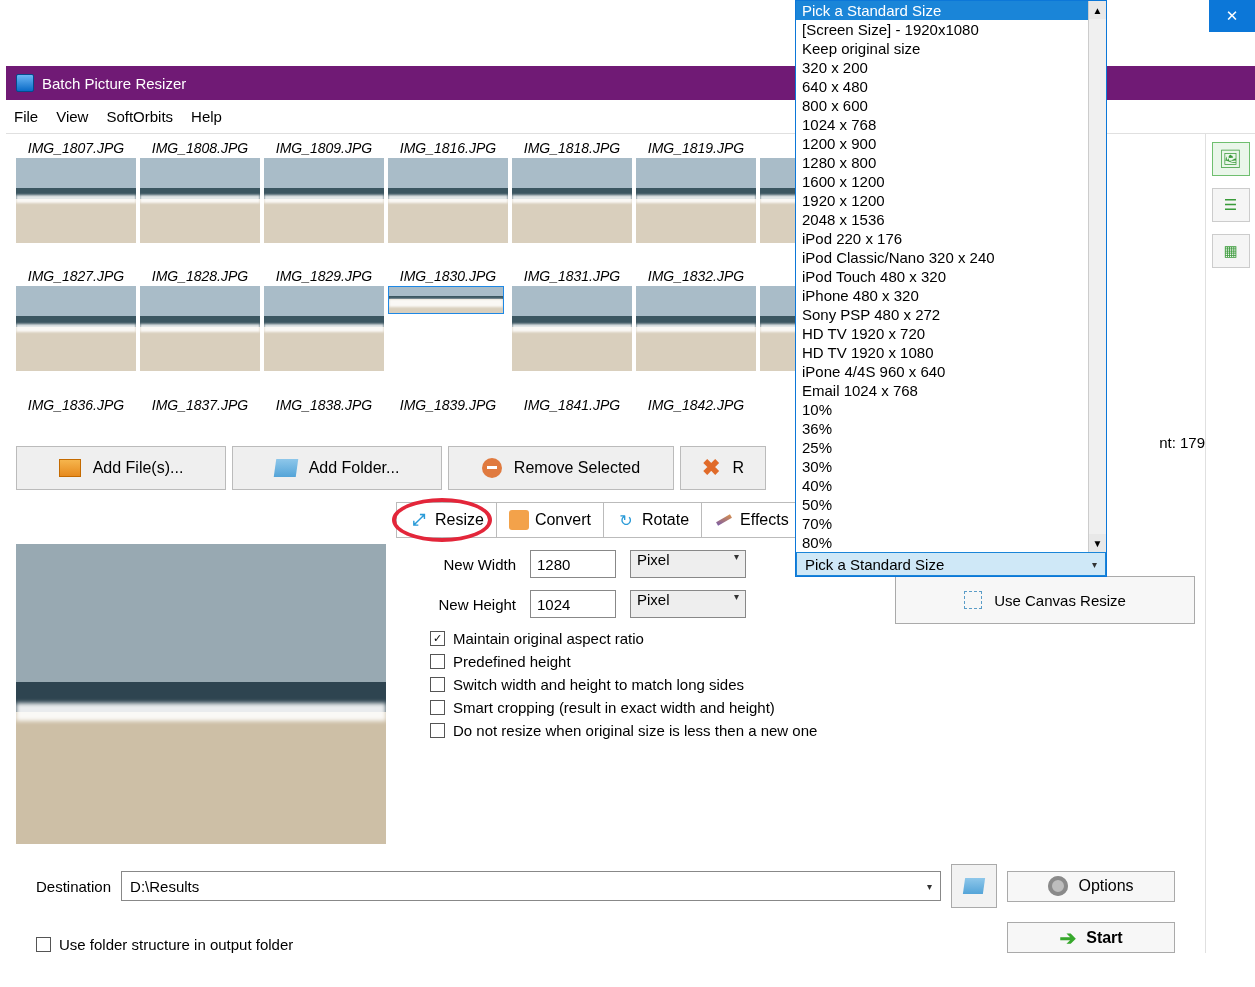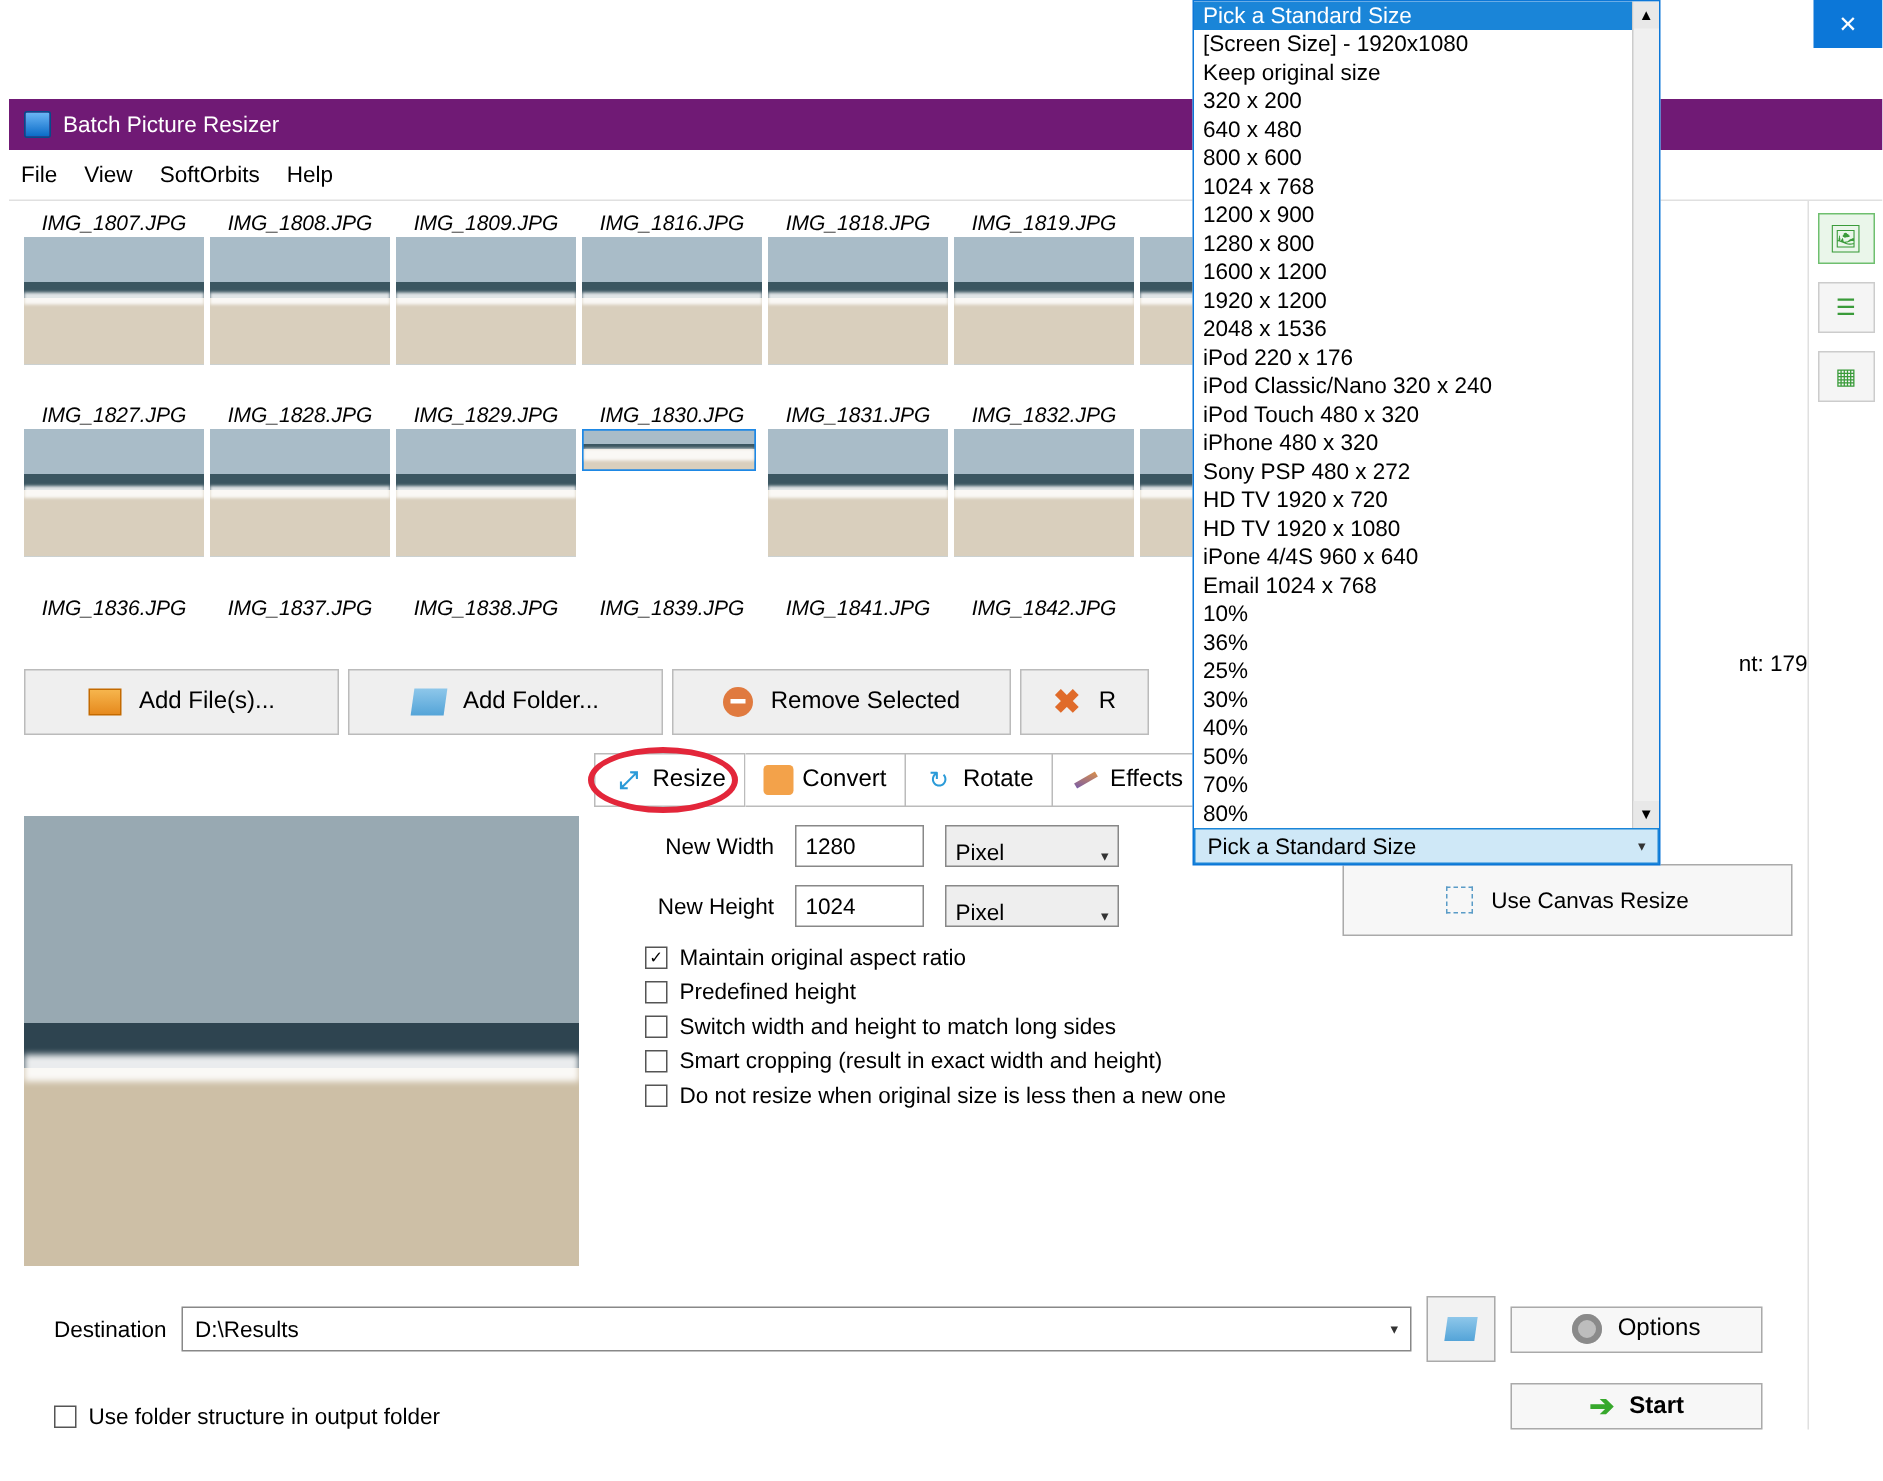--- a/index.html
+++ b/index.html
@@ -57,21 +57,21 @@
   .resize-annot { position:absolute; border:4px solid #e3263a; border-radius:50%; width:100px; height:44px; pointer-events:none; }
 
   .pane-area { display:flex; margin-top:2px; }
   .preview { width:370px; height:300px; background:#8aa; position:relative; overflow:hidden; margin-top:4px; }
   .preview::before { content:""; position:absolute; inset:0; background:linear-gradient(#98a9b2 0 46%, #2e4450 46% 56%, #cdbfa6 56% 100%); }
   .preview::after { content:""; position:absolute; left:0; right:0; top:53%; height:18px; background:rgba(255,255,255,.9); filter:blur(2px); }
   .pane { padding:4px 0 0 40px; flex:1; }
   .frow { display:flex; align-items:center; height:40px; gap:14px; }
   .flabel { width:90px; text-align:right; }
   .tx { width:86px; height:28px; border:1px solid #888; padding:0 6px; font-size:15px; }
-  .sel { width:116px; height:28px; border:1px solid #888; background:#eee; padding:0 6px; display:flex; align-items:flex-end; justify-content:space-between; }
+  .sel { width:116px; height:28px; border:1px solid #888; background:#eee; padding:0 6px; display:flex; align-items:flex-start; justify-content:space-between; }
   .chev { font-size:10px; color:#333; }
   .chk { display:flex; align-items:center; gap:8px; margin:6px 0 6px 4px; }
   .cbox { width:15px; height:15px; border:1px solid #555; display:flex; align-items:center; justify-content:center; font-size:11px; }
   .canvas-btn { width:300px; height:48px; border:1px solid #aaa; background:#f7f7f7; display:flex; align-items:center; justify-content:center; gap:12px; margin-left:140px; margin-top:-18px; }
 
   .footer { margin-top:20px; padding:0 20px; }
   .destrow { display:flex; align-items:center; gap:10px; }
   .destlabel { }
   .destbox { width:820px; height:30px; border:1px solid #888; display:flex; align-items:center; justify-content:space-between; padding:0 8px; }
   .sqbtn { width:46px; height:44px; border:1px solid #aaa; background:#f2f2f2; display:flex; align-items:center; justify-content:center; }

